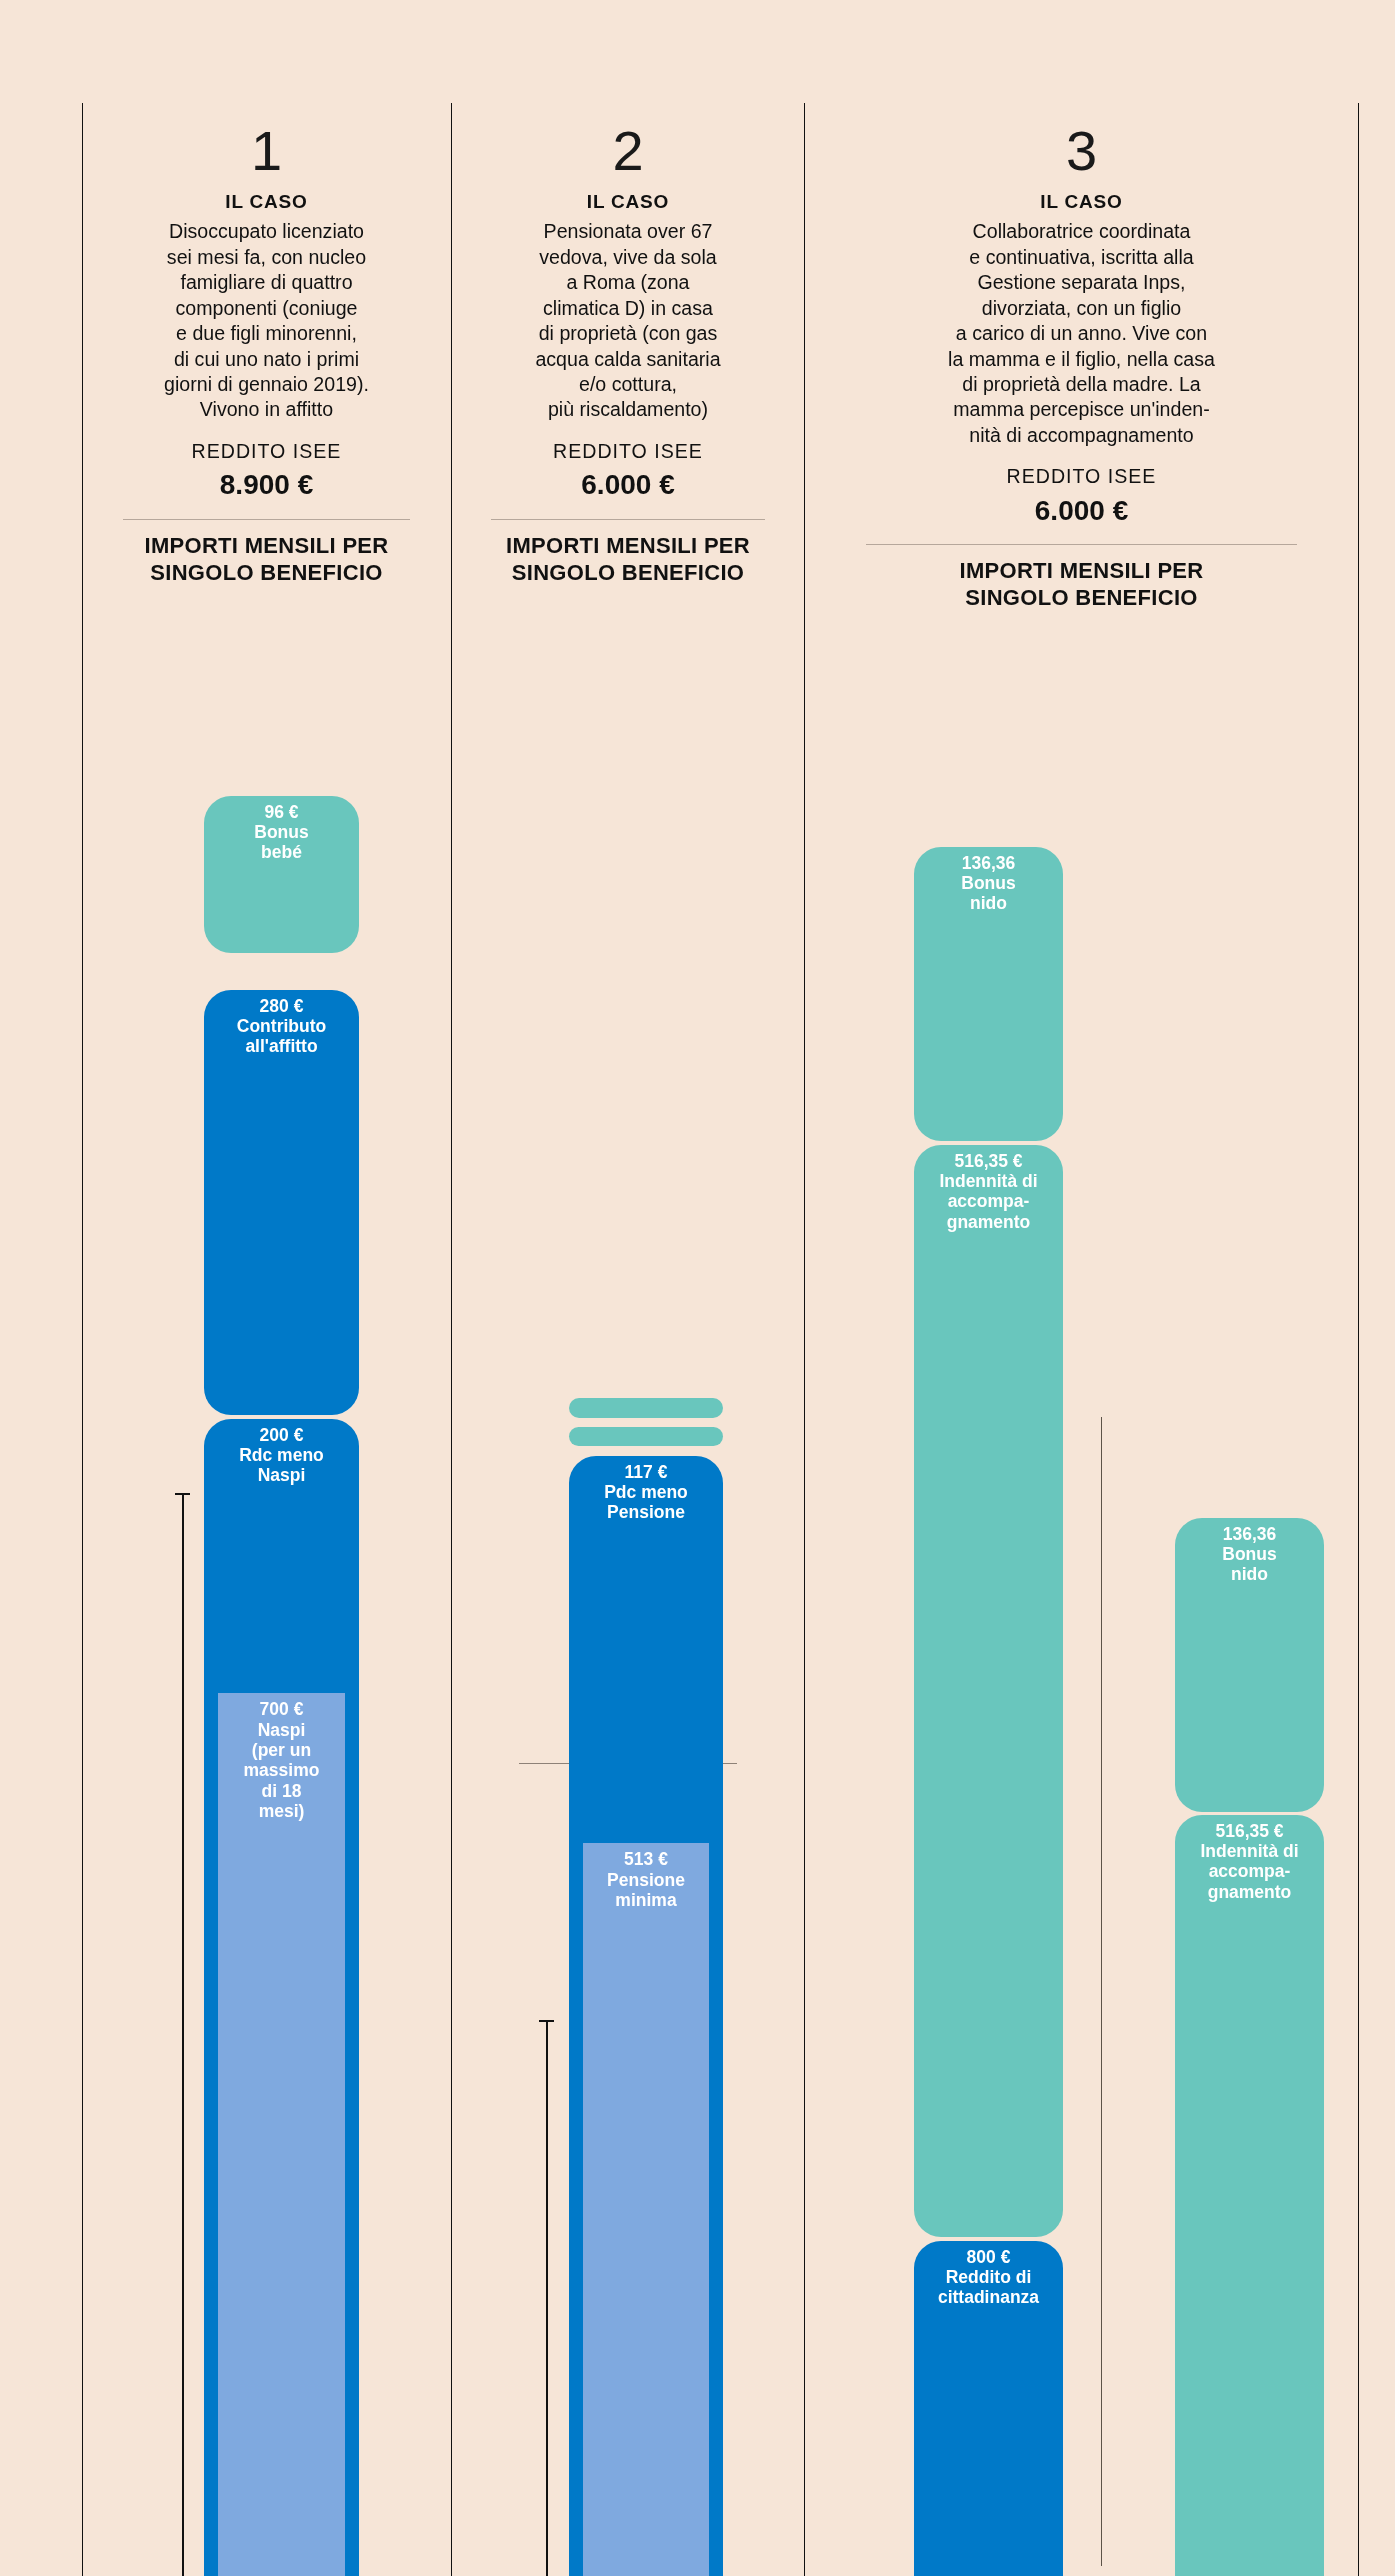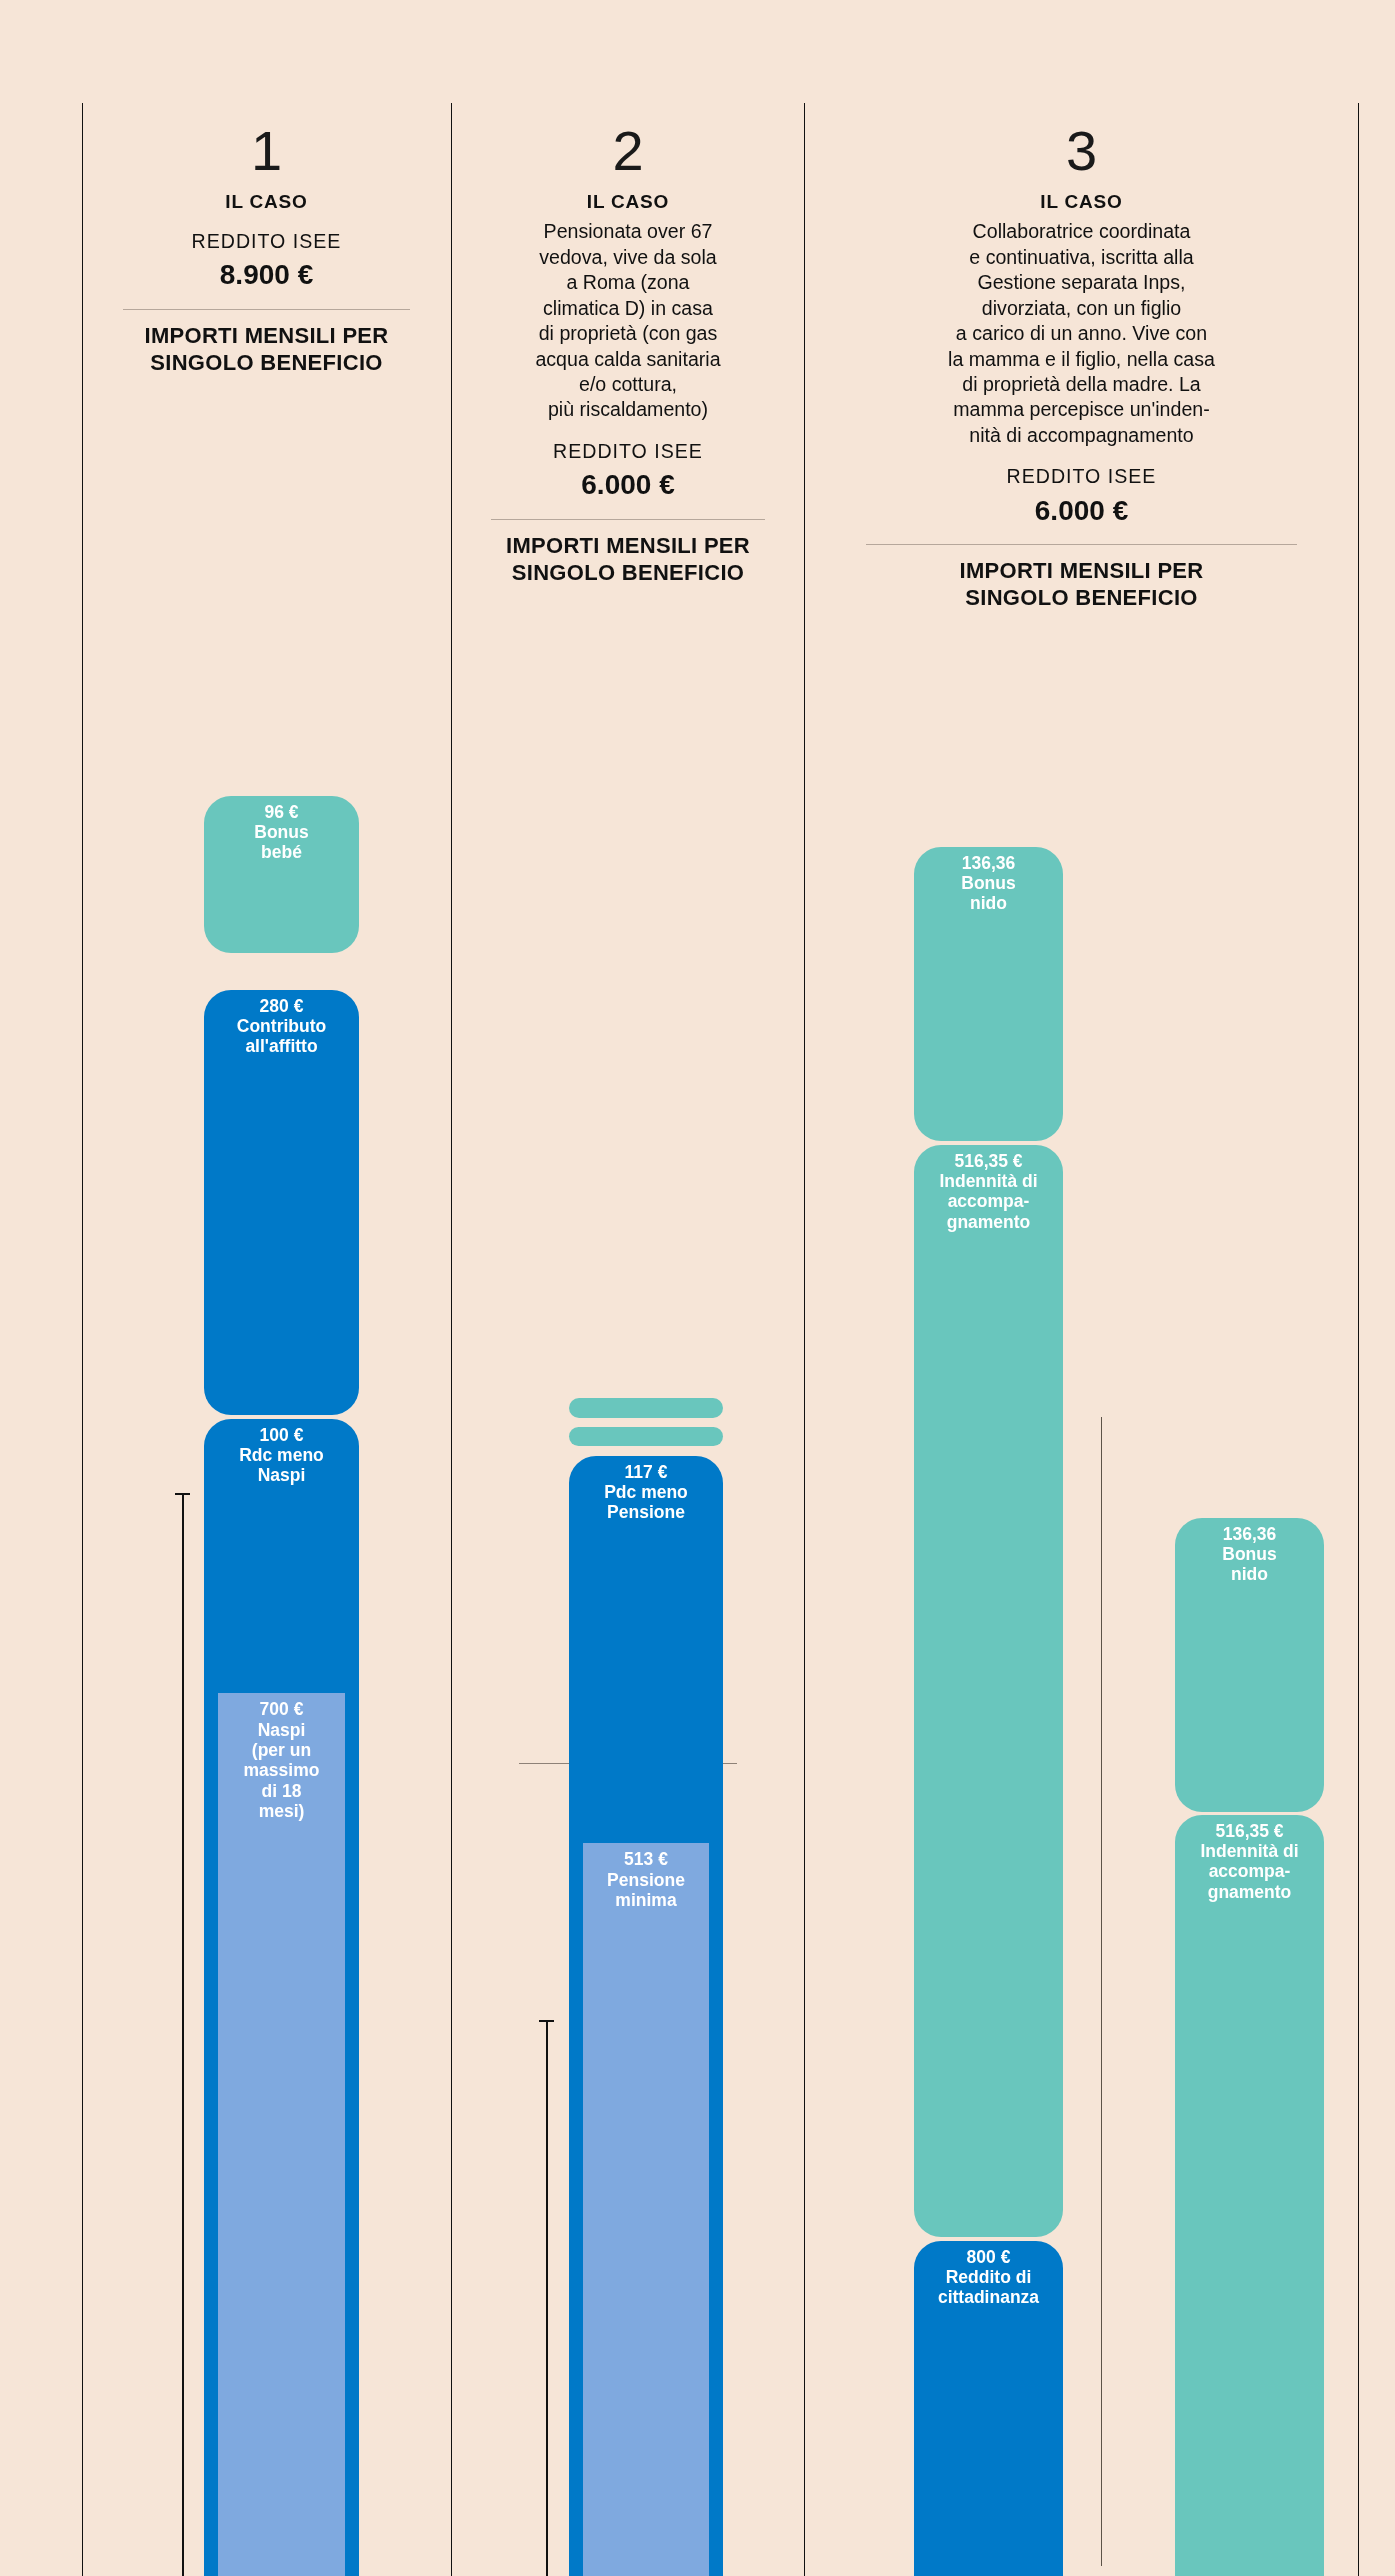--- a/index.html
+++ b/index.html
@@ -74,20 +74,28 @@
 
 <div id="root">
 
 
   <div class="columns">
 
     <div class="col" id="col1">
       <div class="col-inner">
         <div class="case-no">1</div>
         <div class="case-head">IL CASO</div>
+        <div class="case-desc">Disoccupato licenziato
+sei mesi fa, con nucleo
+famigliare di quattro
+componenti (coniuge
+e due figli minorenni,
+di cui uno nato i primi
+giorni di gennaio 2019).
+Vivono in affitto</div>
         <div class="isee-label">REDDITO ISEE</div>
         <div class="isee-value">8.900 €</div>
         <div class="rule"></div>
         <div class="section-title">IMPORTI MENSILI PER
 SINGOLO BENEFICIO</div>
 
         <div class="plot">
 
           <div class="bracket" style="left:99px; top:1081px; height:1355px;"></div>
 
@@ -96,21 +104,21 @@
               <div class="seg-txt">96 €</div>
               <div class="seg-txt" style="padding-top:0">Bonus
 bebé</div>
             </div>
             <div class="seg blue" style="bottom:1818px; height:425px;">
               <div class="seg-txt">280 €</div>
               <div class="seg-txt" style="padding-top:0">Contributo
 all'affitto</div>
             </div>
             <div class="seg blue" style="bottom:0; height:1814px;">
-              <div class="seg-txt">100 €</div>
+              <div class="seg-txt">200 €</div>
               <div class="seg-txt" style="padding-top:0">Rdc meno
 Naspi</div>
             </div>
             <div class="inset" style="left:14.4px; right:14.4px; bottom:13.4px; height:1526px;">
               <div class="seg-txt">700 €</div>
               <div class="seg-txt" style="padding-top:0">Naspi
 (per un
 massimo
 di 18
 mesi)</div>

